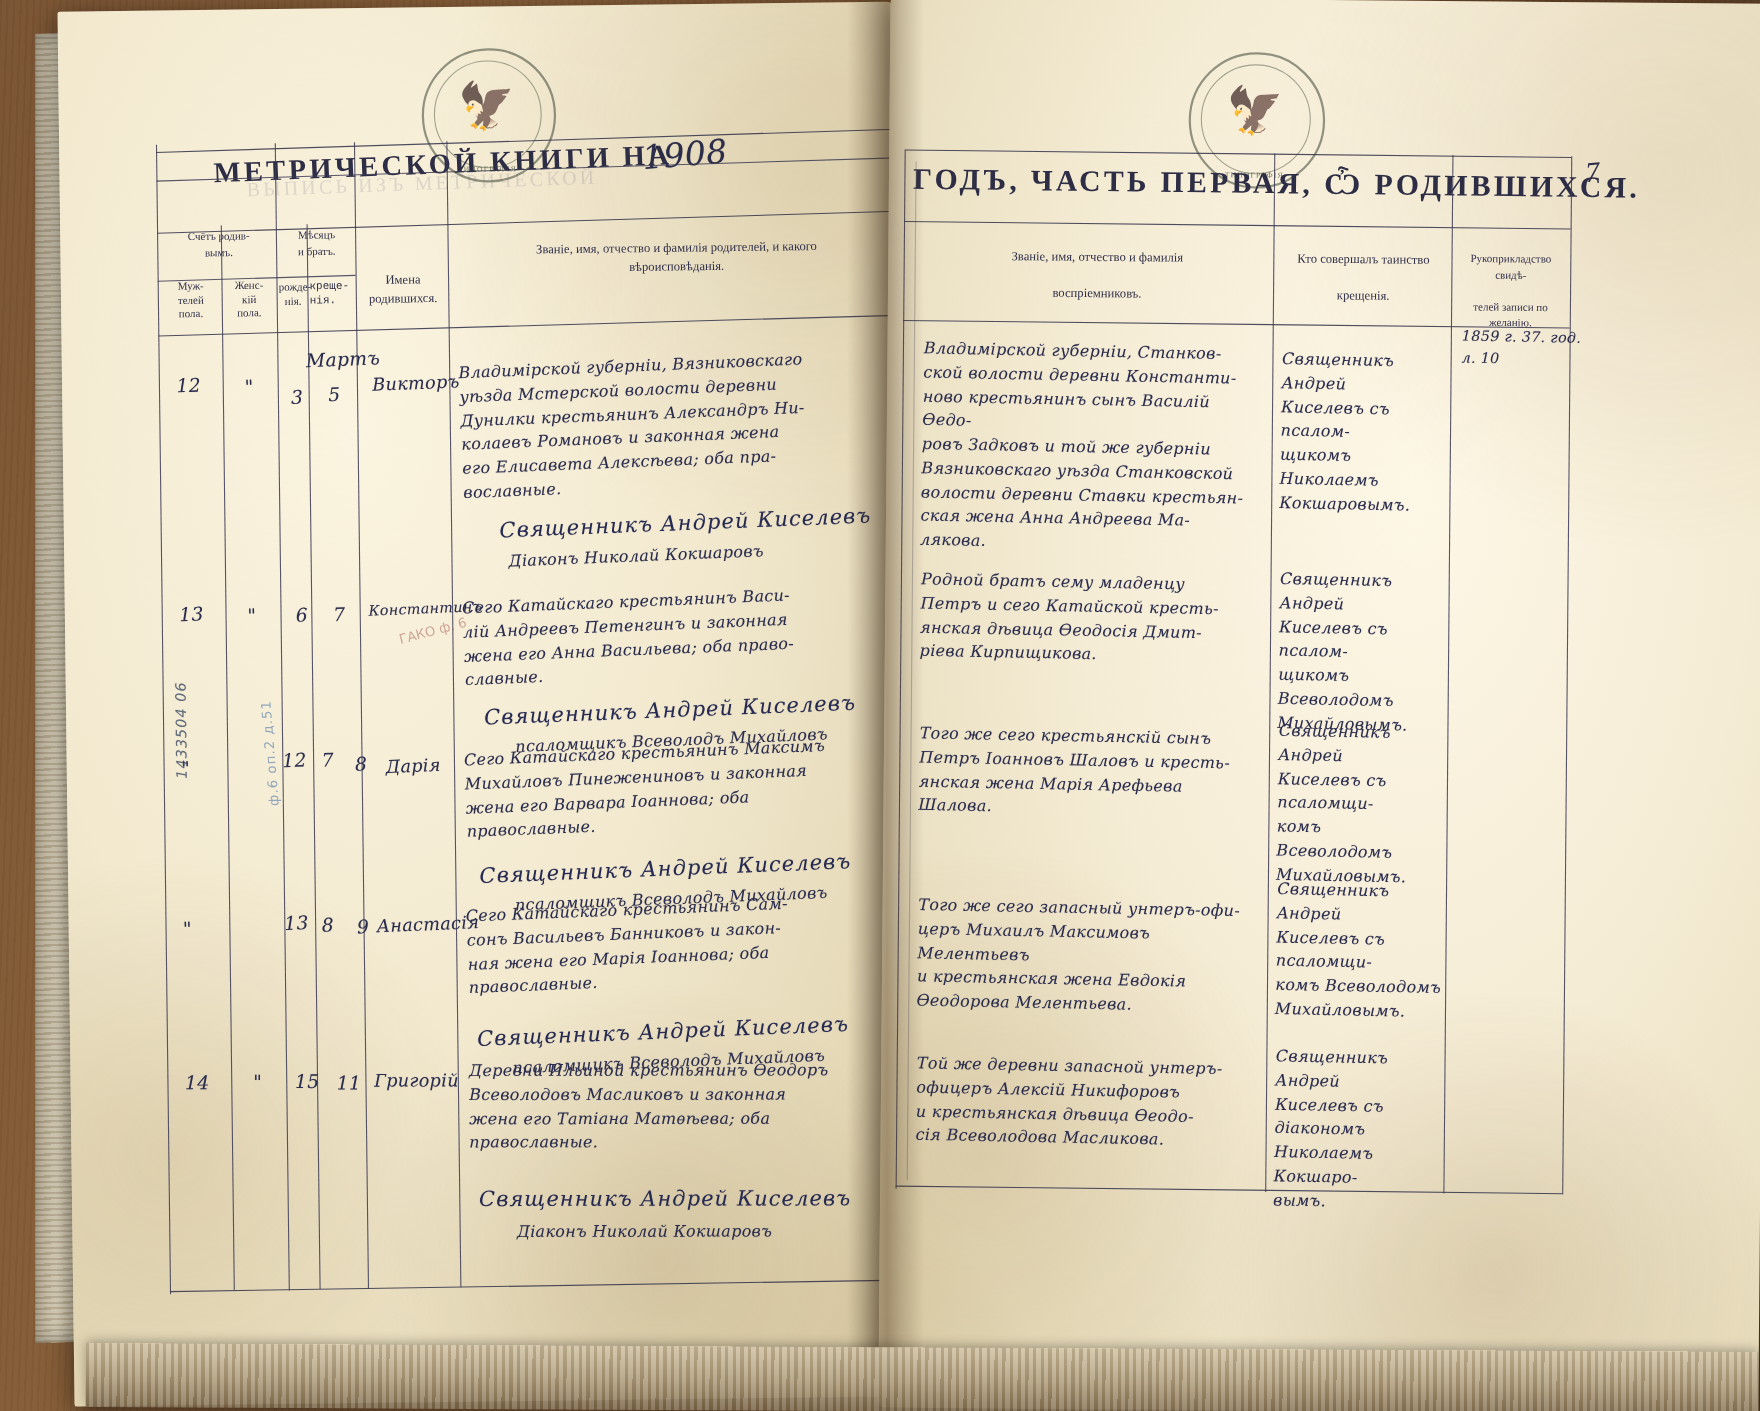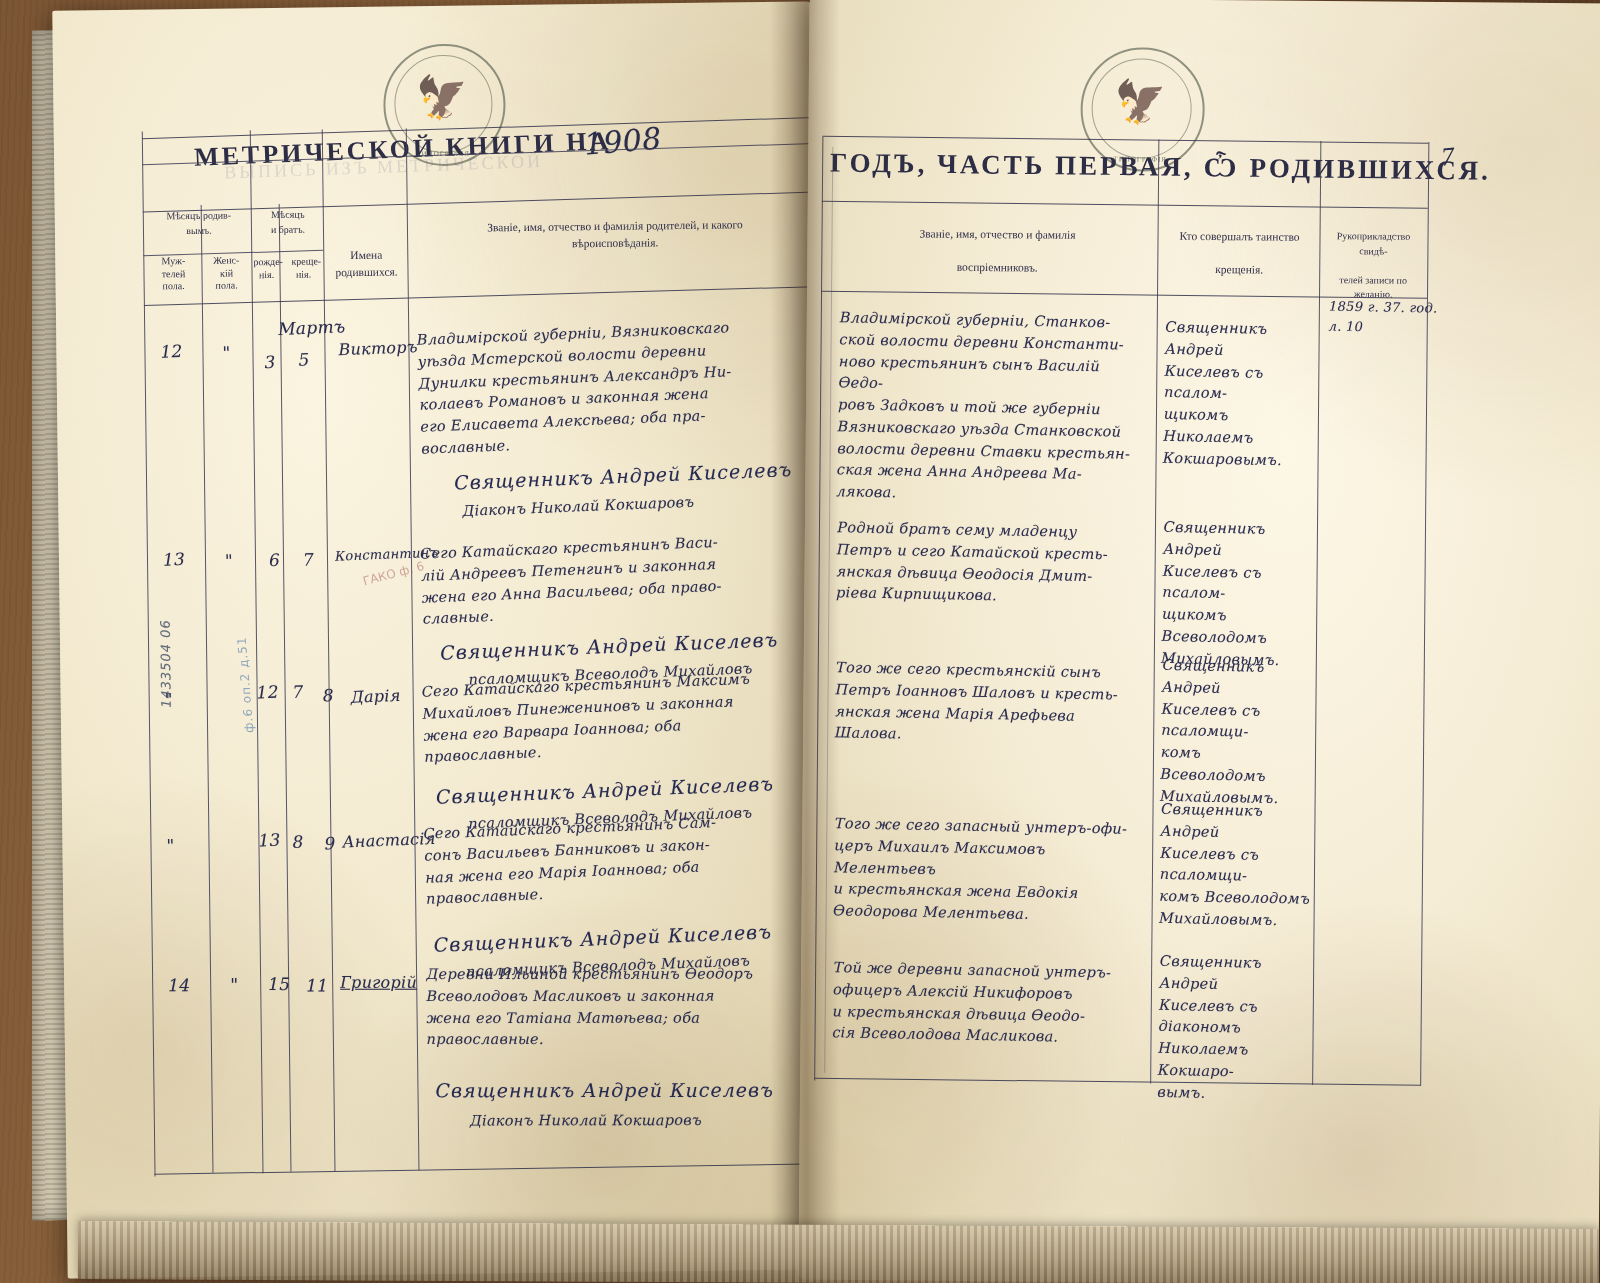--- a/index.html
+++ b/index.html
@@ -333,35 +333,35 @@
       <div class="rule v" style="left:146px; top:196px; height:968px;"></div>
       <div class="rule v" style="left:196px; top:122px; height:1043px;"></div>
       <div class="rule v" style="left:224px; top:196px; height:968px;"></div>
       <div class="rule v" style="left:268px; top:122px; height:1042px;"></div>
       <div class="rule v" style="left:352px; top:122px; height:1042px;"></div>
       <div class="rule v" style="left:766px; top:122px; height:1042px;"></div>
       <div class="rule v" style="left:775px; top:130px; height:1030px; opacity:.35;"></div>
     </div>
 
     <div class="cap sm" style="left:92px; top:200px; width:104px;">
-      <span>Мѣсяцъ родив-</span><br><span>вымъ.</span>
+      <span>Счётъ родив-</span><br><span>вымъ.</span>
     </div>
     <div class="cap sm" style="left:92px; top:246px; width:52px; line-height:1.25;">
       <span>Муж-</span><br><span>телей</span><br><span>пола.</span>
     </div>
     <div class="cap sm" style="left:146px; top:246px; width:50px; line-height:1.25;">
       <span>Женс-</span><br><span>кій</span><br><span>пола.</span>
     </div>
     <div class="cap sm" style="left:198px; top:200px; width:70px;">
       <span>Мѣсяцъ</span><br><span>и братъ.</span>
     </div>
     <div class="cap sm" style="left:198px; top:248px; width:26px; line-height:1.25;">
       <span>рожде-</span><br><span>нія.</span>
     </div>
-    <div class="cap sm" style="left:236px; top:248px; width:24px; line-height:1.25;">
+    <div class="cap sm" style="left:226px; top:248px; width:24px; line-height:1.25;font-family:Liberation Mono, monospace;">
       <span>креще-</span><br><span>нія.</span>
     </div>
     <div class="cap" style="left:272px; top:240px; width:78px;">
       <span>Имена родившихся.</span>
     </div>
     <div class="cap" style="left:360px; top:214px; width:400px;">
       <span>Званіе, имя, отчество и фамилія родителей, и какого</span><br><span>вѣроисповѣданія.</span>
     </div>
 
     <div class="hw num rot2" style="left:222px; top:308px;">Мартъ</div>
@@ -413,21 +413,21 @@
 сонъ Васильевъ Банниковъ и закон-
 ная жена его Марія Іоаннова; оба
 православные.</div>
     <div class="hw sign rot2" style="left:370px; top:920px;">Священникъ Андрей Киселевъ</div>
     <div class="hw body rot2" style="left:402px; top:952px;">псаломщикъ Всеволодъ Михайловъ</div>
 
     <div class="hw num rot3" style="left:104px; top:964px;">14</div>
     <div class="hw num rot3" style="left:166px; top:964px;">"</div>
     <div class="hw num rot3" style="left:204px; top:964px;">15</div>
     <div class="hw num rot3" style="left:242px; top:966px;">11</div>
-    <div class="hw name rot3" style="left:276px; top:964px;text-decoration:underline;">Григорій</div>
+    <div class="hw name rot3" style="left:276px; top:964px;">Григорій</div>
     <div class="hw body rot3" style="left:362px; top:960px; width:400px;">Деревни Ильиной крестьянинъ Ѳеодоръ
 Всеволодовъ Масликовъ и законная
 жена его Татіана Матѳѣева; оба
 православные.</div>
     <div class="hw sign rot3" style="left:370px; top:1072px;">Священникъ Андрей Киселевъ</div>
     <div class="hw body rot3" style="left:404px; top:1106px;">Діаконъ Николай Кокшаровъ</div>
 
     <div id="side-stamp" class="hw pencil">1433504 06</div>
     <div id="blue-stamp">ф.6 оп.2 д.51</div>
     <div id="red-stamp">ГАКО

